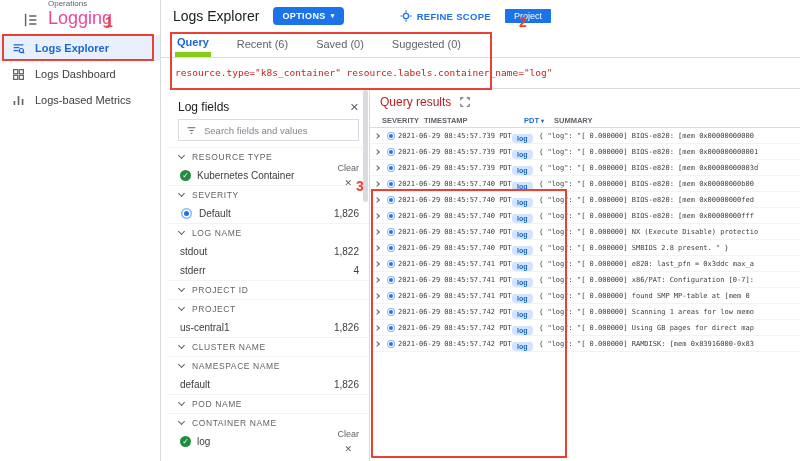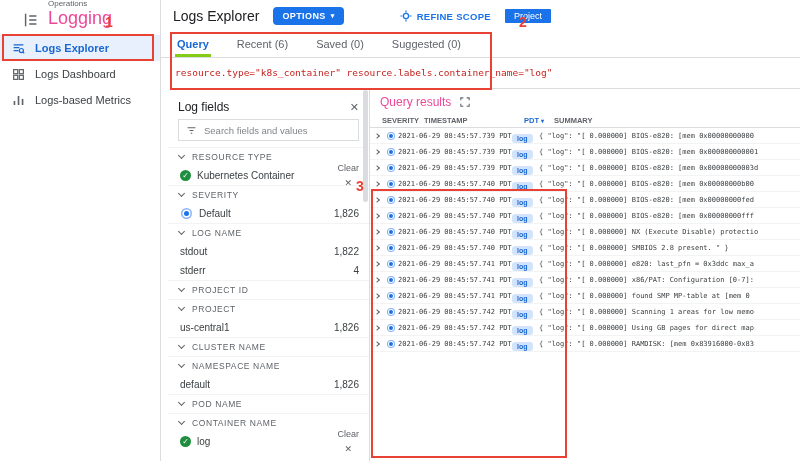--- a/index.html
+++ b/index.html
@@ -27,21 +27,21 @@
     border:none; border-radius:4px; font-size:9px; font-weight:bold; letter-spacing:.4px;
     padding:4px 9px; cursor:pointer; font-family:inherit; }
   .refine { display:flex; align-items:center; gap:5px; color:#1a73e8; font-size:9.5px;
     font-weight:bold; letter-spacing:.3px; margin-left:42px; cursor:pointer; }
   .badge-project { background:#1a73e8; color:#fff; font-size:9px; padding:2px 9px;
     border-radius:1px; cursor:pointer; }
 
   .tabs { display:flex; gap:24px; padding:0 14px; height:26px; align-items:flex-end;
     border-bottom:1px solid #dadce0; }
   .tab { font-size:11px; color:#5f6368; padding:5px 2px 7px; cursor:pointer; }
-  .tab.active { color:#1967d2; font-weight:bold; border-bottom:3px solid #84cc16; padding-bottom:4px; }
+  .tab.active { color:#1967d2; font-weight:bold; border-bottom:5px solid #84cc16; padding-bottom:4px; }
 
   .query-row { height:30px; padding:9px 14px; font-family:"DejaVu Sans Mono", monospace;
     font-size:9.5px; color:#c5221f; white-space:nowrap; overflow:hidden; }
 
   .content { flex:1; display:flex; min-height:0; }
 
   
   .log-fields { width:202px; margin-left:7px; flex:none; border-right:1px solid #dadce0;
     position:relative; display:flex; flex-direction:column; overflow:hidden; }
   .lf-header { display:flex; justify-content:space-between; align-items:center; padding:12px 10px 5px; }
@@ -83,21 +83,21 @@
     border-left:1.5px solid #5f6368; border-bottom:1.5px solid #5f6368; transform:rotate(45deg); cursor:pointer; }
   .time-pill { position:absolute; left:56px; top:78px; border:1px solid #1a73e8; color:#1967d2;
     background:#fff; font-size:8px; font-weight:bold; padding:2px 9px; border-radius:9px;
     white-space:nowrap; cursor:pointer; }
   .histo-xtick { position:absolute; top:81px; font-size:8px; color:#5f6368; }
   .histo-xtick.t1 { left:178px; }
   .histo-xtick.t2 { left:322px; }
 
   .results { flex:1; border-top:1px solid #dadce0; display:flex; flex-direction:column; min-height:0; }
   .res-header { display:flex; align-items:center; gap:9px; padding:6px 10px 4px; }
-  .res-title { font-size:12px; color:#ec4899; }
+  .res-title { font-size:12px; color:#b91c1c; }
   .res-cols { display:flex; align-items:center; height:15px; padding-left:12px;
     border-bottom:1px solid #dadce0; font-size:7.5px; font-weight:bold; color:#5f6368; flex:none; }
   .h-sev { width:42px; }
   .h-ts { width:100px; }
   .h-tz { width:30px; color:#1967d2; cursor:pointer; }
   .h-sum { flex:1; }
   .res-body { flex:1; overflow:hidden; }
   .row { display:flex; align-items:center; height:16px; border-bottom:1px solid #f1f3f4; cursor:pointer; }
   .r-chev { width:14px; display:flex; justify-content:center; flex:none; }
   .r-chev i { width:4px; height:4px; border-top:1.2px solid #5f6368; border-right:1.2px solid #5f6368;

